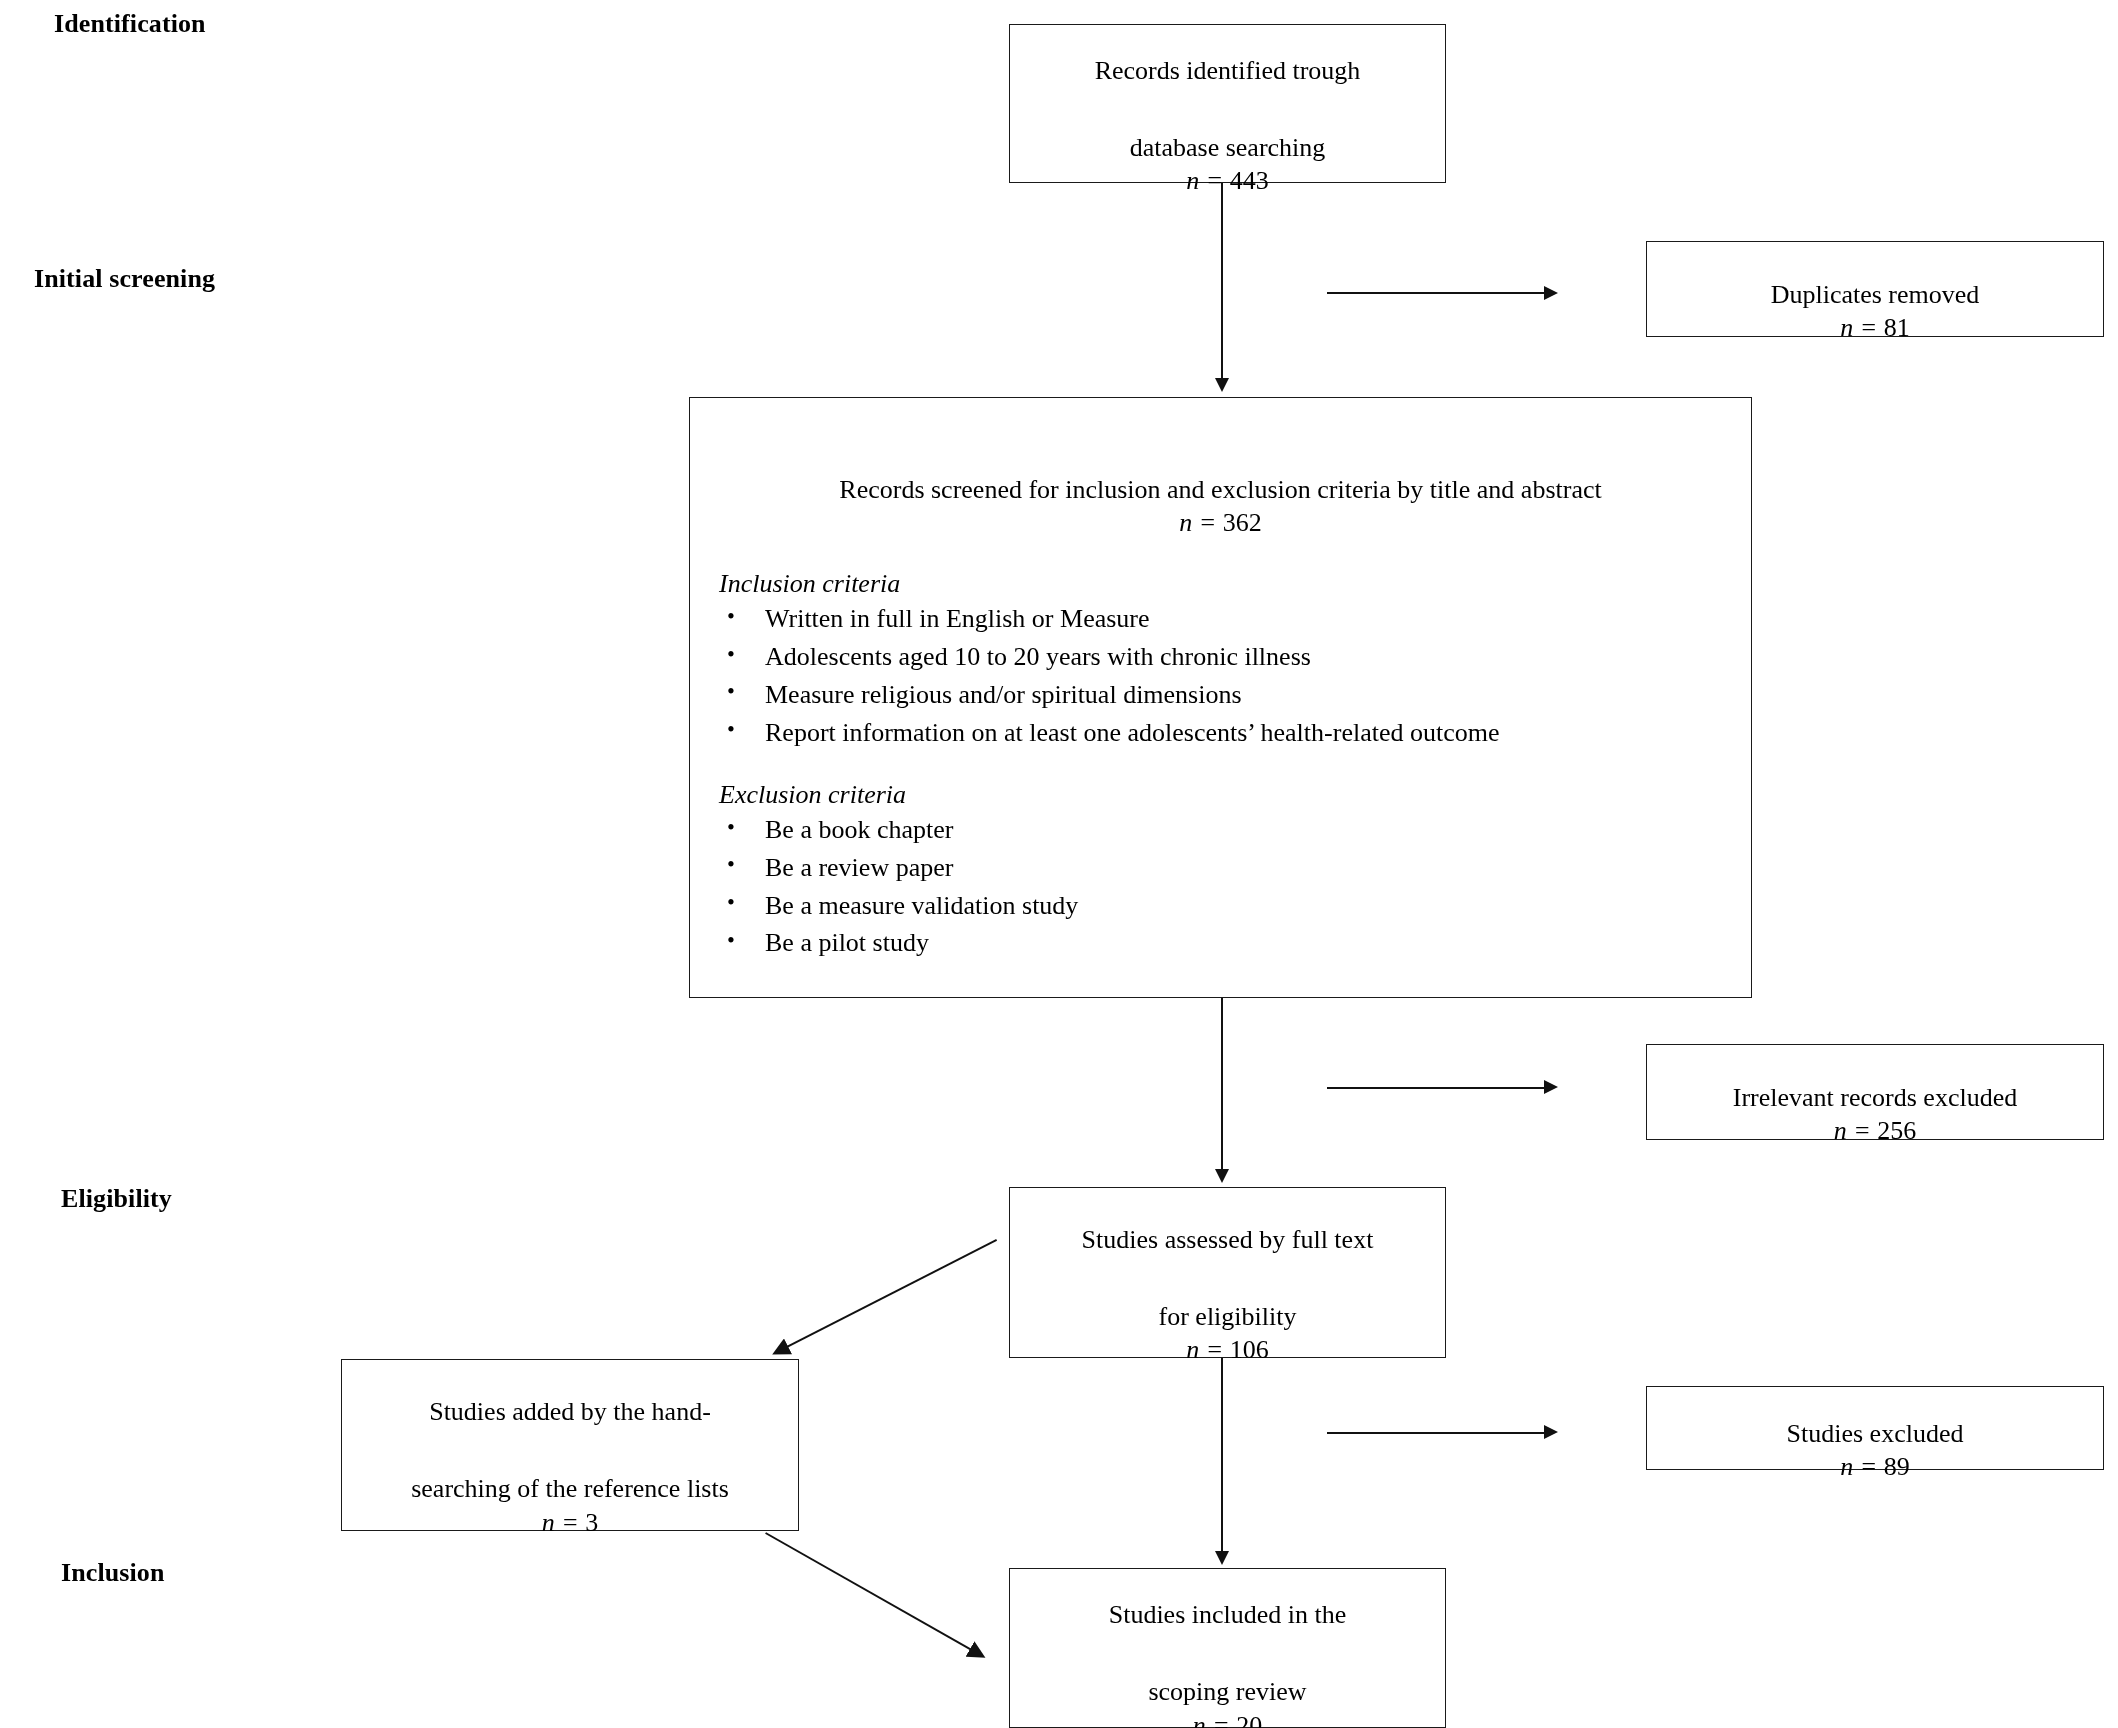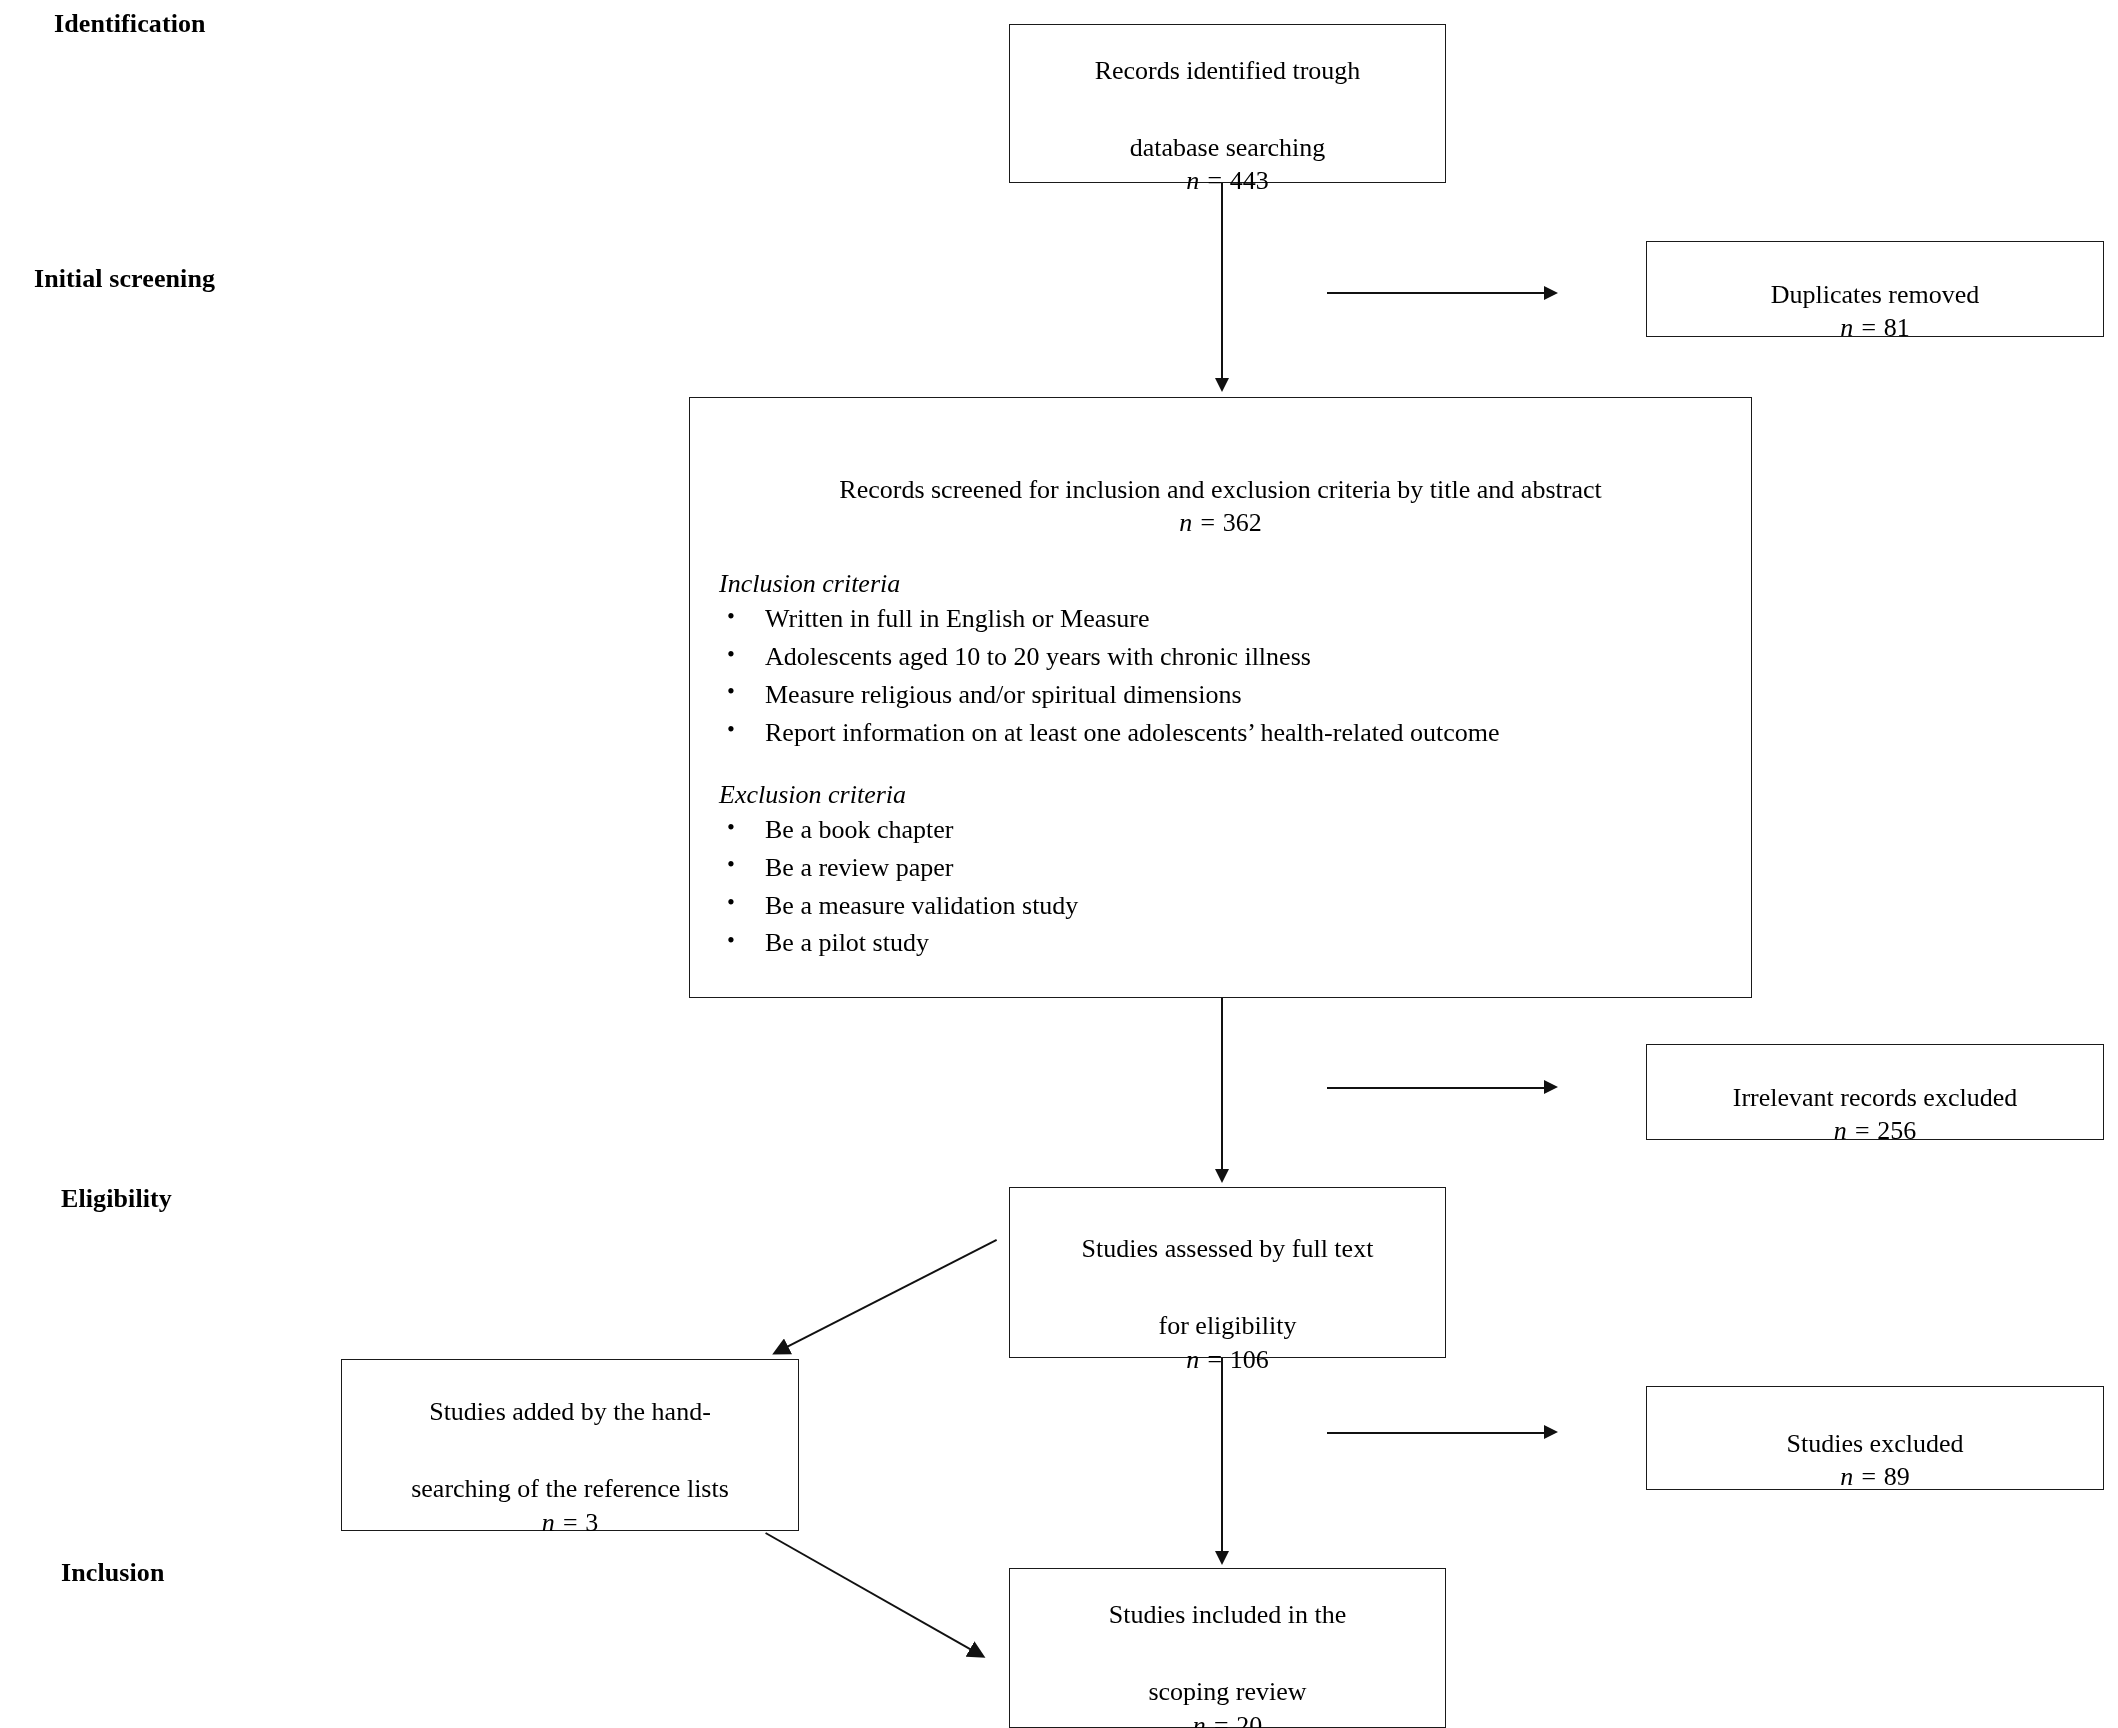--- a/index.html
+++ b/index.html
@@ -229,33 +229,33 @@
       </ul>
 
     </div>
   </div>
 
   <div class="node" style="left:1646px; top:1044px; width:458px; height:96px;">
     <div class="line">Irrelevant records excluded</div>
     <div class="nstat" style="font-style:italic;"><i>n</i> = <span style="font-style:normal">256</span></div>
   </div>
 
-  <div class="node" style="left:1009px; top:1187px; width:437px; height:171px;justify-content:space-between;">
+  <div class="node" style="left:1009px; top:1187px; width:437px; height:171px;">
     <div class="line">Studies assessed by full text</div>
     <div class="line">for eligibility</div>
     <div class="nstat" style="font-style:italic;"><i>n</i> = <span style="font-style:normal">106</span></div>
   </div>
 
   <div class="node" style="left:341px; top:1359px; width:458px; height:172px;">
     <div class="line">Studies added by the hand-</div>
     <div class="line">searching of the reference lists</div>
     <div class="nstat" style="font-style:italic;"><i>n</i> = <span style="font-style:normal">3</span></div>
   </div>
 
-  <div class="node" style="left:1646px; top:1386px; width:458px; height:104px;">
+  <div class="node" style="left:1646px; top:1386px; width:458px; height:84px;">
     <div class="line">Studies excluded</div>
     <div class="nstat" style="font-style:italic;"><i>n</i> = <span style="font-style:normal">89</span></div>
   </div>
 
   <div class="node" style="left:1009px; top:1568px; width:437px; height:160px;">
     <div class="line">Studies included in the</div>
     <div class="line">scoping review</div>
     <div class="nstat" style="font-style:italic;"><i>n</i> = <span style="font-style:normal">20</span></div>
   </div>
 

